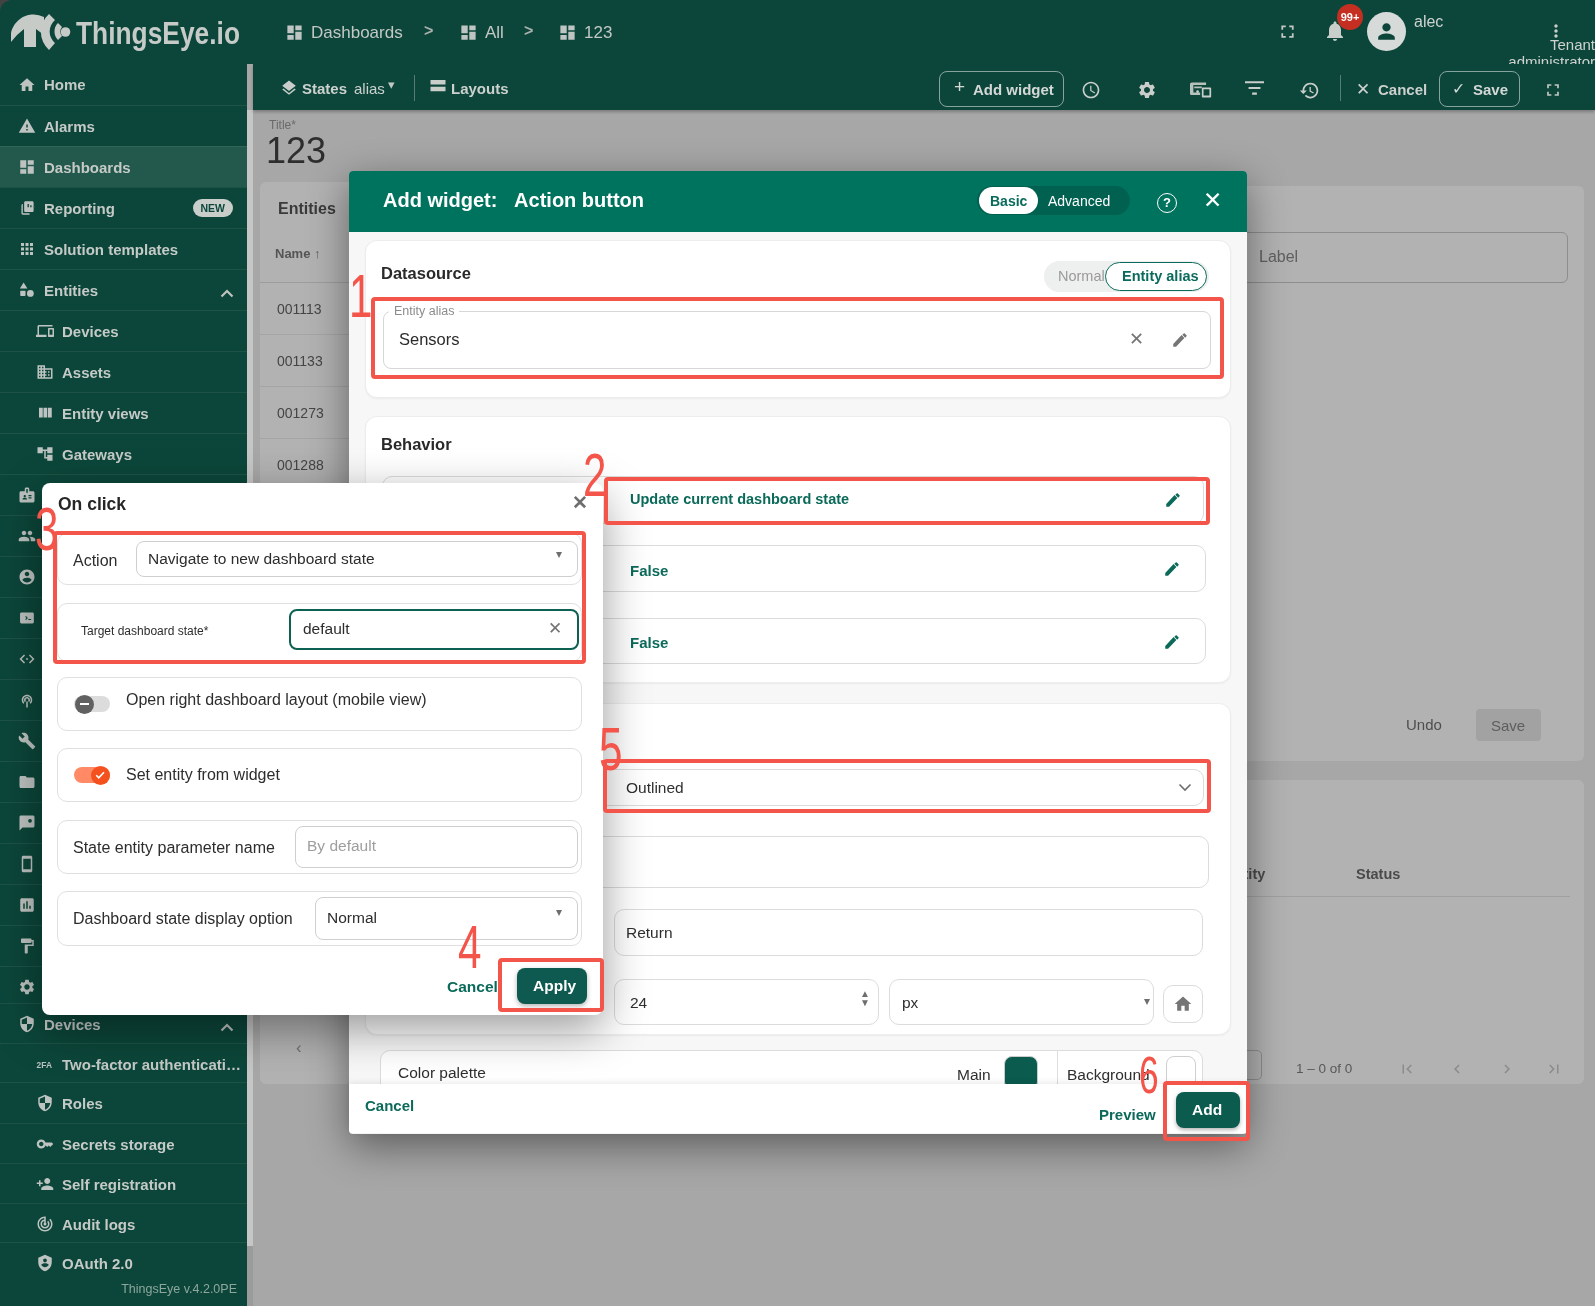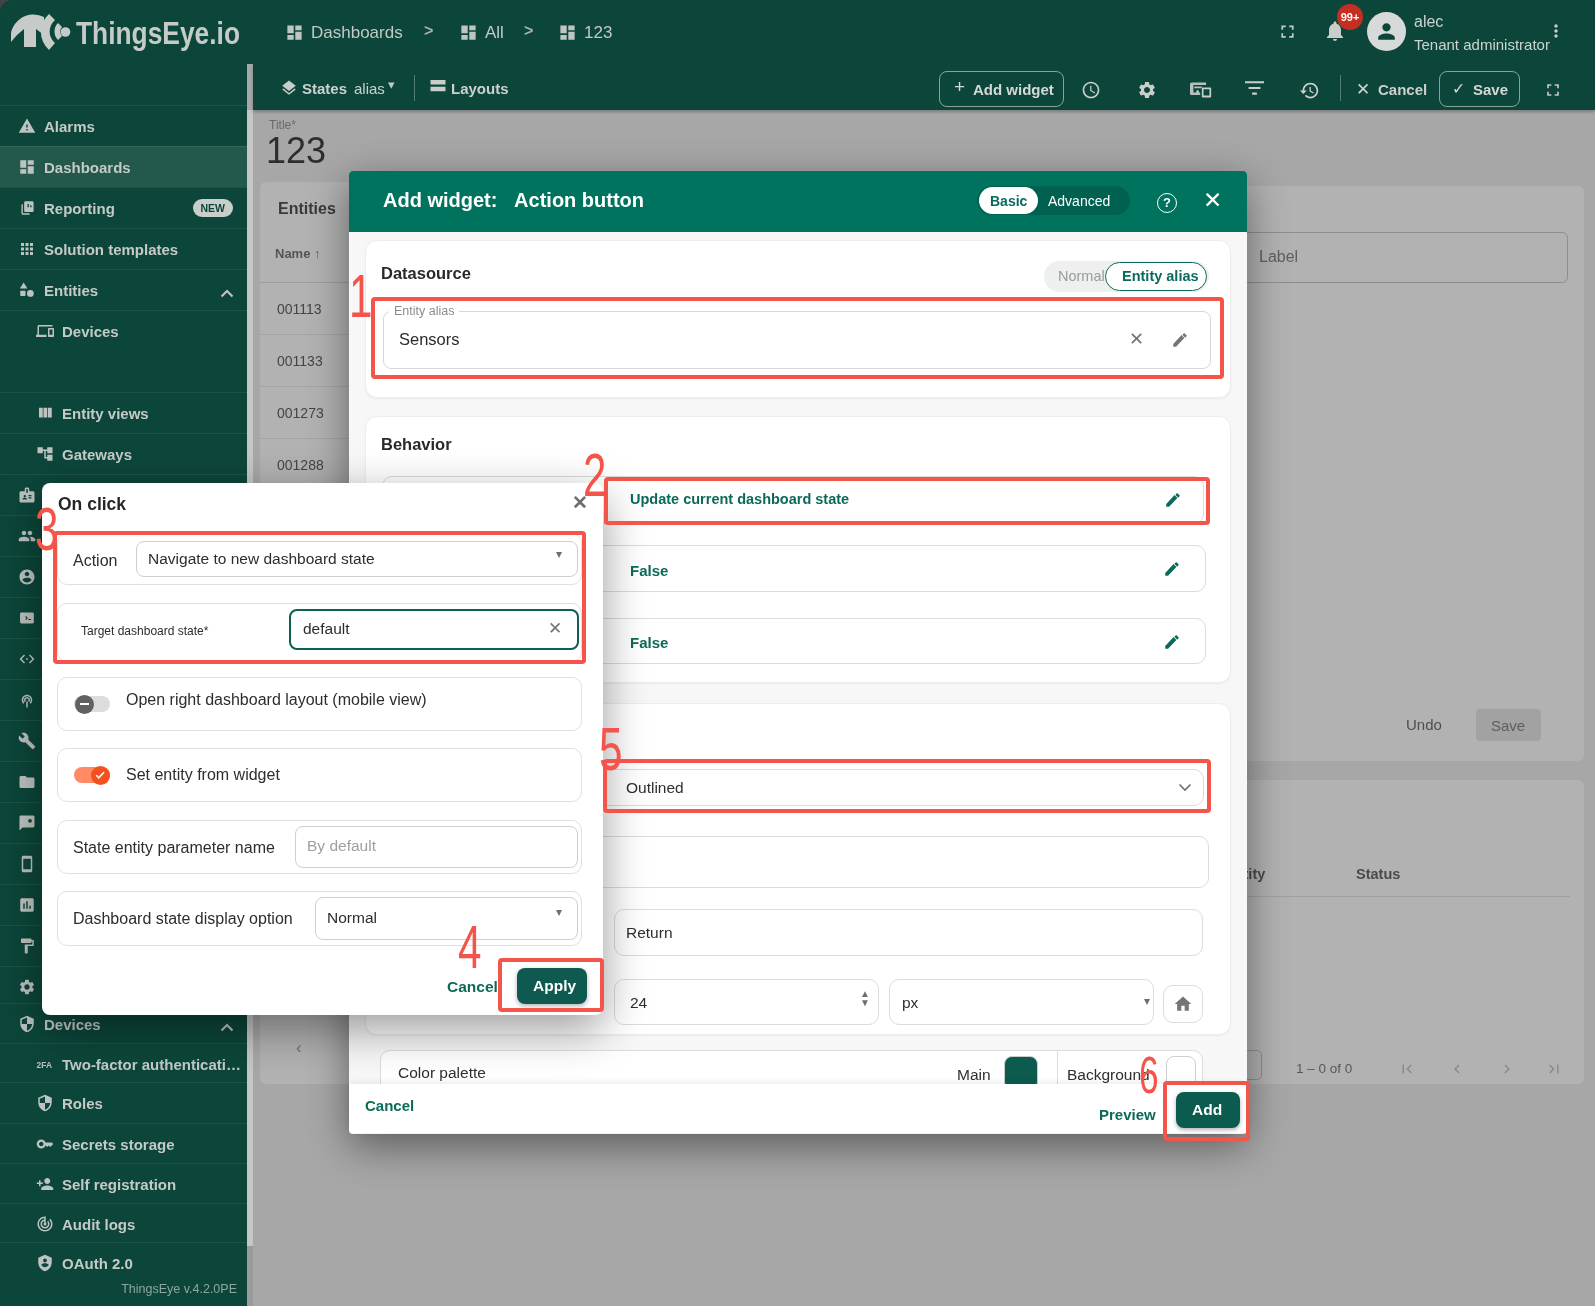--- a/index.html
+++ b/index.html
@@ -75,27 +75,33 @@
   <svg class="abs" style="left:1323px; top:19px;" width="24" height="24" viewBox="0 0 24 24" fill="#c9cecb">
       <path d="M12 22c1.1 0 2-.9 2-2h-4c0 1.1.9 2 2 2zm6-6v-5c0-3.07-1.63-5.64-4.5-6.32V4c0-.83-.67-1.5-1.5-1.5s-1.5.67-1.5 1.5v.68C7.64 5.36 6 7.92 6 11v5l-2 2v1h16v-1l-2-2z"></path>
     </svg>
   <div class="abs" style="left:1337px; top:4px; width:26px; height:26px; border-radius:50%; background:#c52f21; color:#fff; font-size:11px; font-weight:bold; display:flex; align-items:center; justify-content:center;">99+</div>
   <div class="abs" style="left:1367px; top:12px; width:39px; height:39px; border-radius:50%; background:#d6dad8;">
     <svg style="position:absolute; left:7px; top:7px;" width="25" height="25" viewBox="0 0 24 24" fill="#0c463a">
         <path d="M12 12c2.21 0 4-1.79 4-4s-1.79-4-4-4-4 1.79-4 4 1.79 4 4 4zm0 2c-2.67 0-8 1.34-8 4v2h16v-2c0-2.66-5.33-4-8-4z"></path>
       </svg>
   </div>
   <div class="abs" style="left:1414px; top:13px; font-size:16px; color:#ced3d0;">alec</div>
-  <div class="abs" style="left:1414px; top:36px; font-size:15px; color:#ced3d0;">Tenant administrator</div>
+  <div class="abs" style="left:1460px; top:36px; font-size:15px; color:#ced3d0;text-align:right;">Tenant administrator</div>
   <svg class="abs" style="left:1546px; top:21px;" width="20" height="20" viewBox="0 0 24 24" fill="#c9cecb">
       <path d="M12 8c1.1 0 2-.9 2-2s-.9-2-2-2-2 .9-2 2 .9 2 2 2zm0 2c-1.1 0-2 .9-2 2s.9 2 2 2 2-.9 2-2-.9-2-2-2zm0 6c-1.1 0-2 .9-2 2s.9 2 2 2 2-.9 2-2-.9-2-2-2z"></path>
     </svg>
 </div>
 
 <div class="abs sidebar" id="sidebar">
+  <div class="mi" style="top:0px; border-top:none;">
+      <svg viewBox="0 0 24 24">
+        <path d="M10 20v-6h4v6h5v-8h3L12 3 2 12h3v8z"></path>
+      </svg>
+      <span class="lbl">Home</span>
+    </div>
   <div class="mi" style="top:41px;">
       <svg viewBox="0 0 24 24">
         <path d="M1 21h22L12 2 1 21zm12-3h-2v-2h2v2zm0-4h-2v-4h2v4z"></path>
       </svg>
       <span class="lbl">Alarms</span>
     </div>
   <div class="mi" style="top:82px; background:#23594c;">
       <svg viewBox="0 0 24 24">
         <path d="M3 13h8V3H3v10zm0 8h8v-6H3v6zm10 0h8V11h-8v10zm0-18v6h8V3h-8z"></path>
       </svg>
@@ -123,20 +129,26 @@
       <span class="lbl">Entities</span>
       <span class="chev"><svg width="14" height="9" viewBox="0 0 14 9" fill="none" stroke="#bdc3c0" stroke-width="2.2">
           <path d="M1.5 7.5 L7 2 L12.5 7.5"></path>
         </svg></span>
     </div>
   <div class="mi sub" style="top:246px;">
       <svg viewBox="0 0 24 24">
         <path d="M4 6h18V4H4c-1.1 0-2 .9-2 2v11H0v3h14v-3H4V6zm19 2h-6c-.55 0-1 .45-1 1v10c0 .55.45 1 1 1h6c.55 0 1-.45 1-1V9c0-.55-.45-1-1-1zm-1 9h-4v-7h4v7z"></path>
       </svg>
       <span class="lbl">Devices</span>
+    </div>
+  <div class="mi sub" style="top:287px;">
+      <svg viewBox="0 0 24 24">
+        <path d="M12 7V3H2v18h20V7H12zM6 19H4v-2h2v2zm0-4H4v-2h2v2zm0-4H4V9h2v2zm0-4H4V5h2v2zm4 12H8v-2h2v2zm0-4H8v-2h2v2zm0-4H8V9h2v2zm0-4H8V5h2v2zm10 12h-8v-2h2v-2h-2v-2h2v-2h-2V9h8v10zm-2-8h-2v2h2v-2zm0 4h-2v2h2v-2z"></path>
+      </svg>
+      <span class="lbl">Assets</span>
     </div>
   <div class="mi sub" style="top:328px;">
       <svg viewBox="0 0 24 24">
         <path d="M10 18h5V5h-5v13zm-6 0h5V5H4v13zM16 5v13h5V5h-5z"></path>
       </svg>
       <span class="lbl">Entity views</span>
     </div>
   <div class="mi sub" style="top:369px;">
       <svg viewBox="0 0 24 24">
         <path d="M22 11V3h-7v3H9V3H2v8h7V8h2v10h4v3h7v-8h-7v3h-2V8h2v3z"></path>

